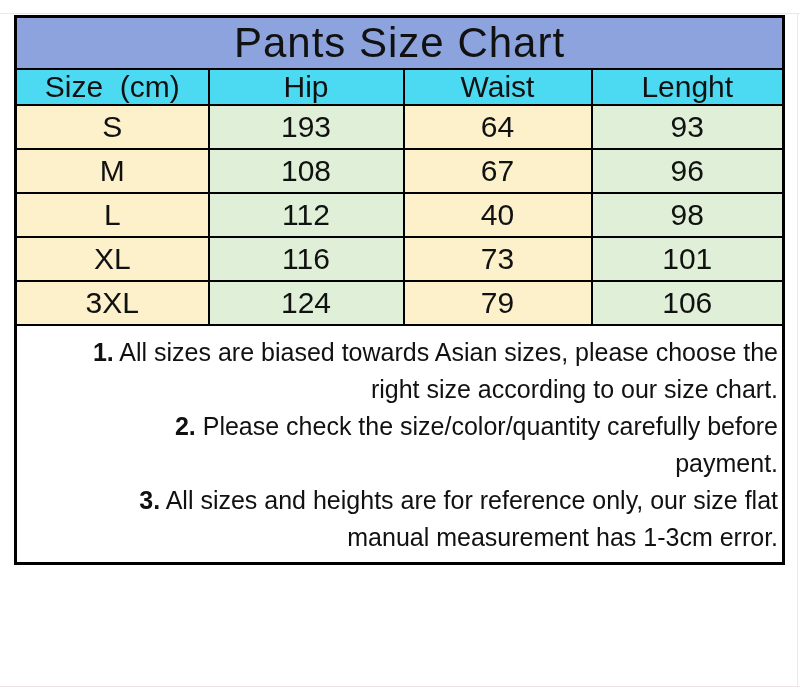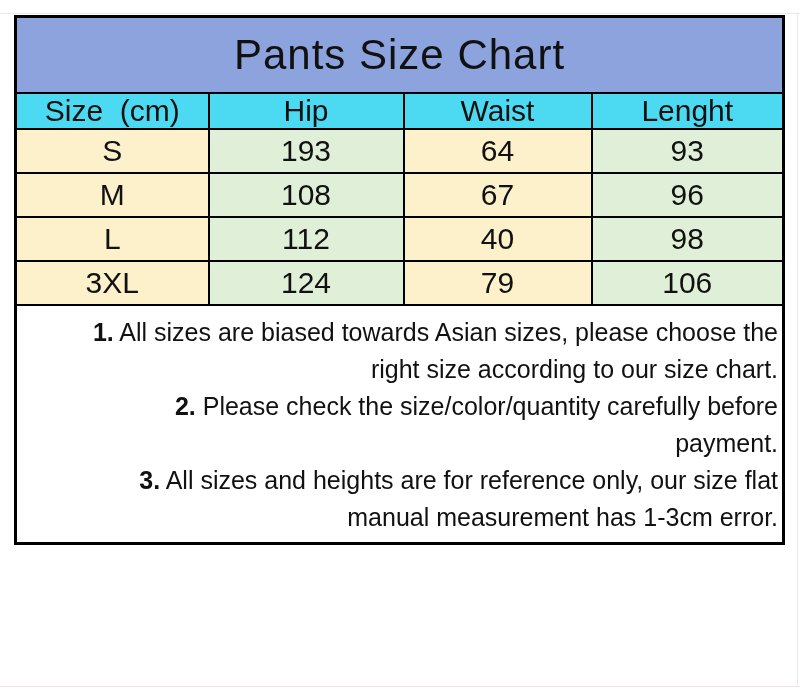--- a/index.html
+++ b/index.html
@@ -31,21 +31,21 @@
   table.size-chart { border-width: 3px; }
 
   col.c1 { width: 193px; }
   col.c2 { width: 195px; }
   col.c3 { width: 188px; }
   col.c4 { width: 192px; }
 
   td { text-align: center; vertical-align: middle; overflow: hidden; }
 
   .title-cell {
-    height: 76px;
+    height: 52px;
     background: var(--title-bg, #8CA3DD);
     font-size: 42px;
     letter-spacing: 1px;
   }
   .header-row td {
     height: 34px;
     background: var(--header-bg, #4CDAF2);
     font-size: 30px;
     white-space: pre;
   }
@@ -106,20 +106,26 @@
       <td class="cream">67</td>
       <td class="green">96</td>
     </tr>
     <tr class="data-row">
       <td class="cream">L</td>
       <td class="green">112</td>
       <td class="cream">40</td>
       <td class="green">98</td>
     </tr>
     <tr class="data-row">
+      <td class="cream">XL</td>
+      <td class="green">116</td>
+      <td class="cream">73</td>
+      <td class="green">101</td>
+    </tr>
+    <tr class="data-row">
       <td class="cream">3XL</td>
       <td class="green">124</td>
       <td class="cream">79</td>
       <td class="green">106</td>
     </tr>
 
     <tr>
       <td colspan="4" class="notes-cell">
         <div class="note-line"><b>1.</b><span> All sizes are biased towards Asian sizes, please choose the</span></div>
         <div class="note-line"><b></b><span>right size according to our size chart.</span></div>

